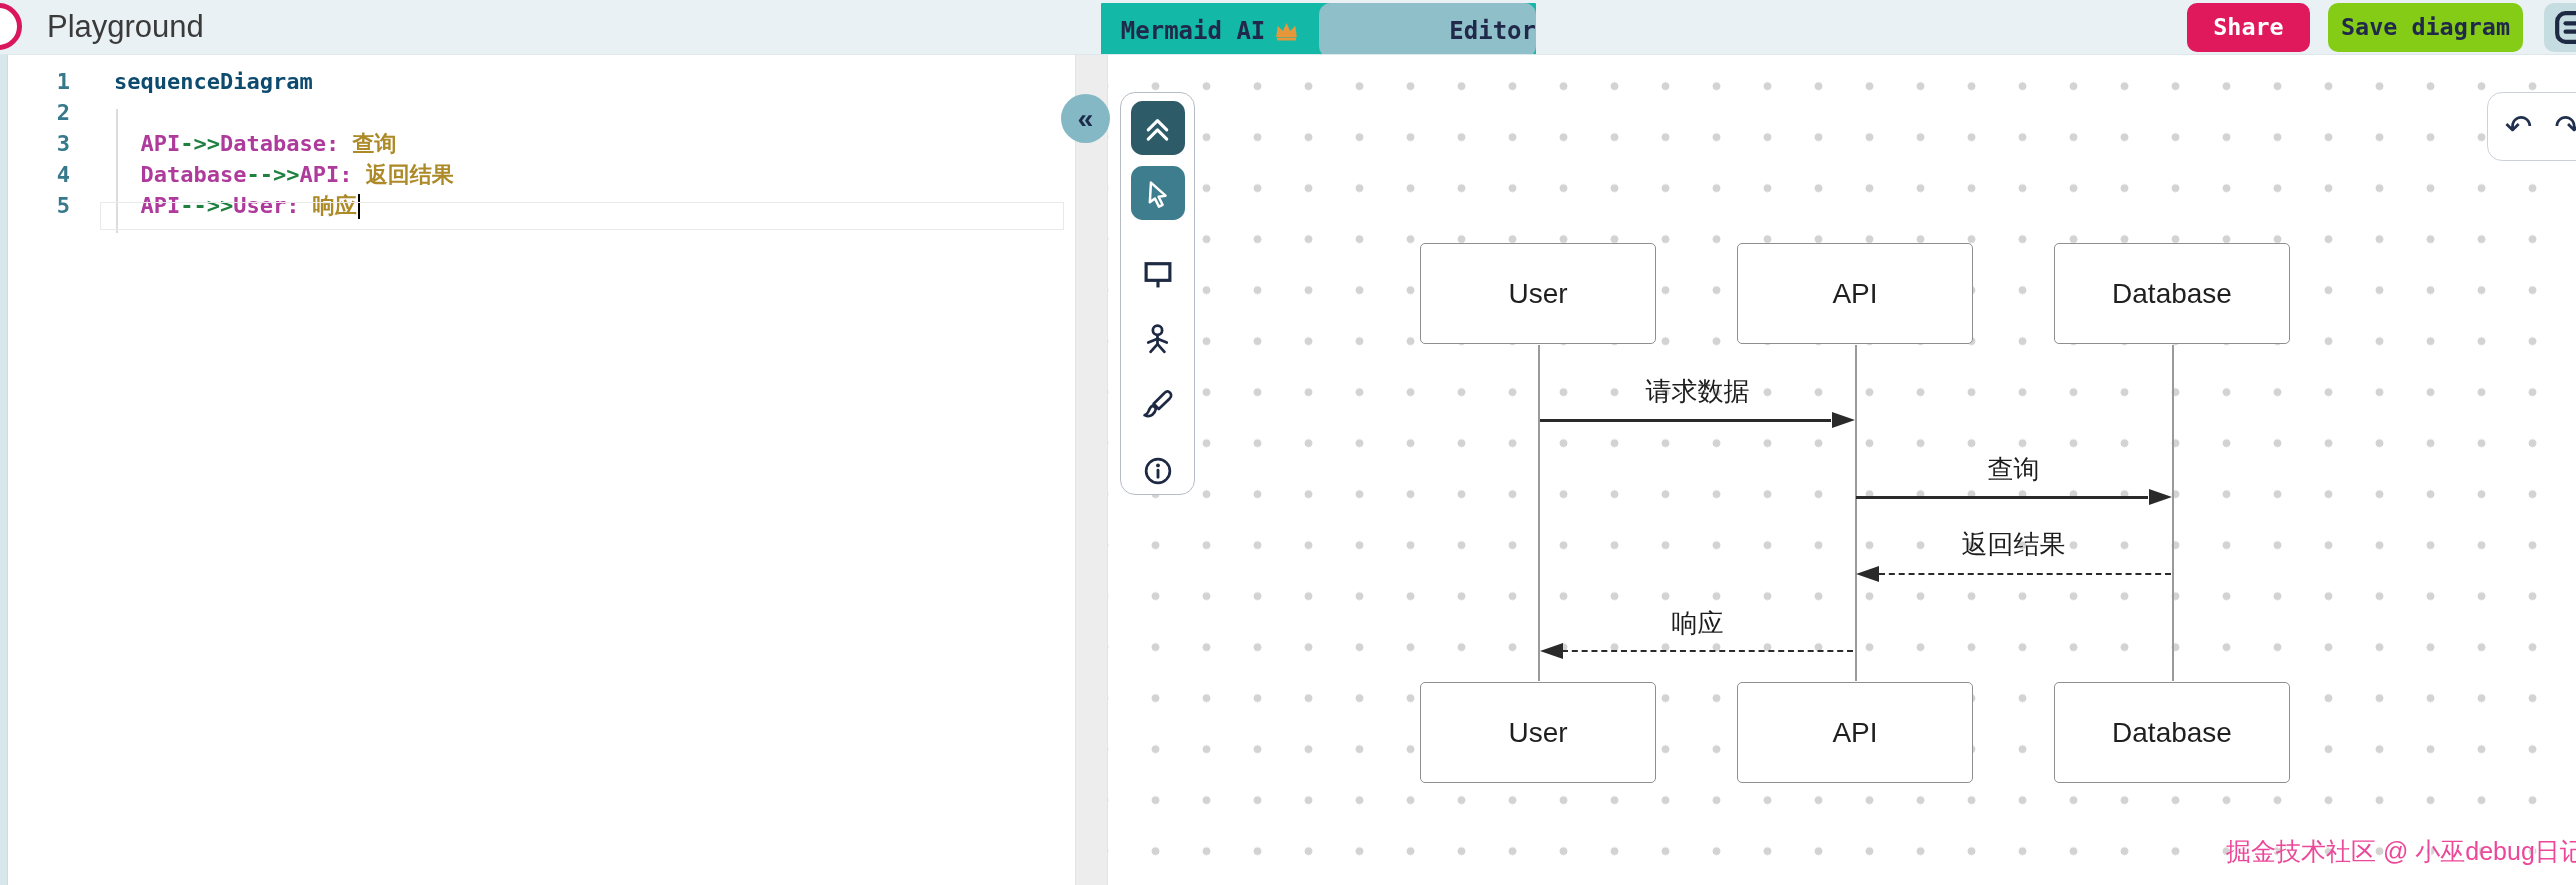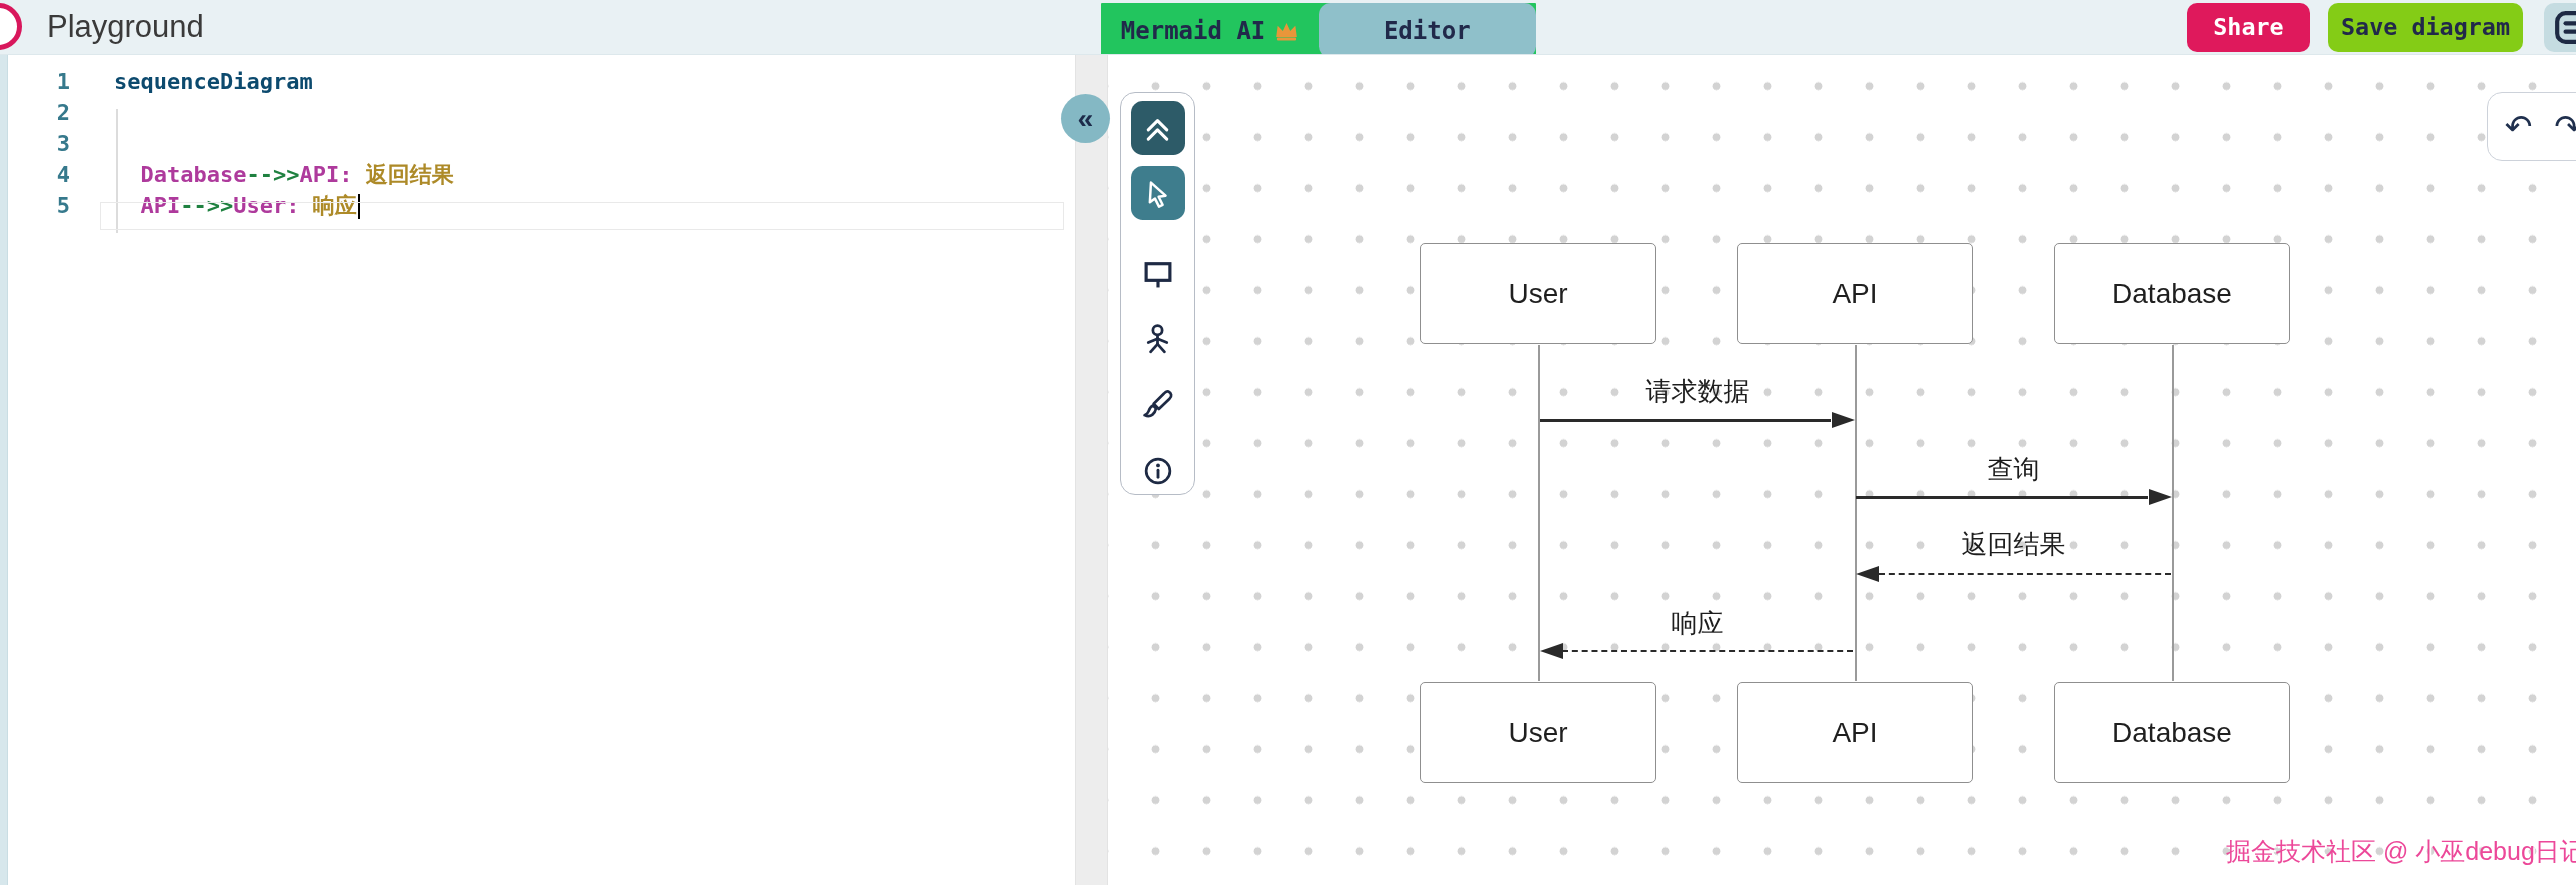--- a/index.html
+++ b/index.html
@@ -7,25 +7,25 @@
        font-family:"Liberation Sans",sans-serif;background:#ffffff;}
 
   
   .header{position:absolute;left:0;top:0;width:2576px;height:54px;
           background:#e9f1f4;border-bottom:0.8px solid #dde8ec;overflow:hidden;z-index:40;padding-left:8px;}
   .logo-ring{position:absolute;left:-25px;top:2.5px;width:47px;height:47px;border-radius:50%;
              border:5.9px solid #d8175c;background:#ffffff;box-sizing:border-box;}
   .app-title{position:absolute;left:47px;top:0;height:54px;line-height:54px;
              font-size:31px;font-weight:500;color:#3a3a3a;}
   .seg{position:absolute;left:1101px;top:3.3px;height:55px;width:435px;border-radius:1px;
-       background:#22c55e;display:flex;overflow:hidden;
+       background:#14b8a6;display:flex;overflow:hidden;
        font-family:"DejaVu Sans Mono",monospace;font-weight:700;color:#21294a;}
   .seg .tab{flex:1;display:flex;align-items:center;justify-content:center;gap:8.4px;
             font-size:24px;cursor:pointer;}
-  .seg .tab.active{background:#8fc0ca;border-radius:11.7px;}
+  .seg .tab.active{background:#8fc0ca;border-radius:11.7px;justify-content:flex-end;}
   .hbtn{position:absolute;top:2.5px;height:49px;border-radius:10px;display:flex;align-items:center;
         justify-content:center;font-family:"DejaVu Sans Mono",monospace;font-weight:700;
         font-size:23.4px;box-sizing:border-box;cursor:pointer;}
   .share{left:2187px;width:123px;background:#df195c;color:#ffffff;}
   .save{left:2328px;width:195px;background:#84cc16;color:#21294a;}
   .feedback{left:2544px;width:60px;background:#c5dce1;color:#21294a;}
 
   
   .editor{position:absolute;left:0;top:54px;width:1075px;height:832px;background:#ffffff;}
   .edge-strip{position:absolute;left:0;top:0;width:6.7px;height:832px;background:#d7e7ec;
@@ -117,21 +117,21 @@
       </svg>
     </div>
   </div>
 
   <div class="editor">
     <div class="edge-strip"></div>
     <div class="code-area">
       <div id="code-lines">
           <div class="line"><div class="ln">1</div><div class="lc"><span class="tok-kw">sequenceDiagram</span></div></div>
           <div class="line"><div class="ln">2</div></div>
-          <div class="line"><div class="ln">3</div></div>
+          <div class="line"><div class="ln">3</div><div class="lc"><span>  </span><span class="tok-id">API</span><span class="tok-ar">-&gt;&gt;</span><span class="tok-id">Database</span><span class="tok-id">:</span><span class="tok-ms"> 查询</span></div></div>
           <div class="line"><div class="ln">4</div><div class="lc"><span>  </span><span class="tok-id">Database</span><span class="tok-ar">--&gt;&gt;</span><span class="tok-id">API</span><span class="tok-id">:</span><span class="tok-ms"> 返回结果</span></div></div>
           <div class="line"><div class="ln">5</div><div class="lc"><span>  </span><span class="tok-id">API</span><span class="tok-ar">--&gt;&gt;</span><span class="tok-id">User</span><span class="tok-id">:</span><span class="tok-ms"> 响应</span><span class="cursor"></span></div></div>
         </div>
       <div class="indent-guide"></div>
       <div class="current-line"></div>
     </div>
   </div>
 
   <div class="divider"></div>
 

